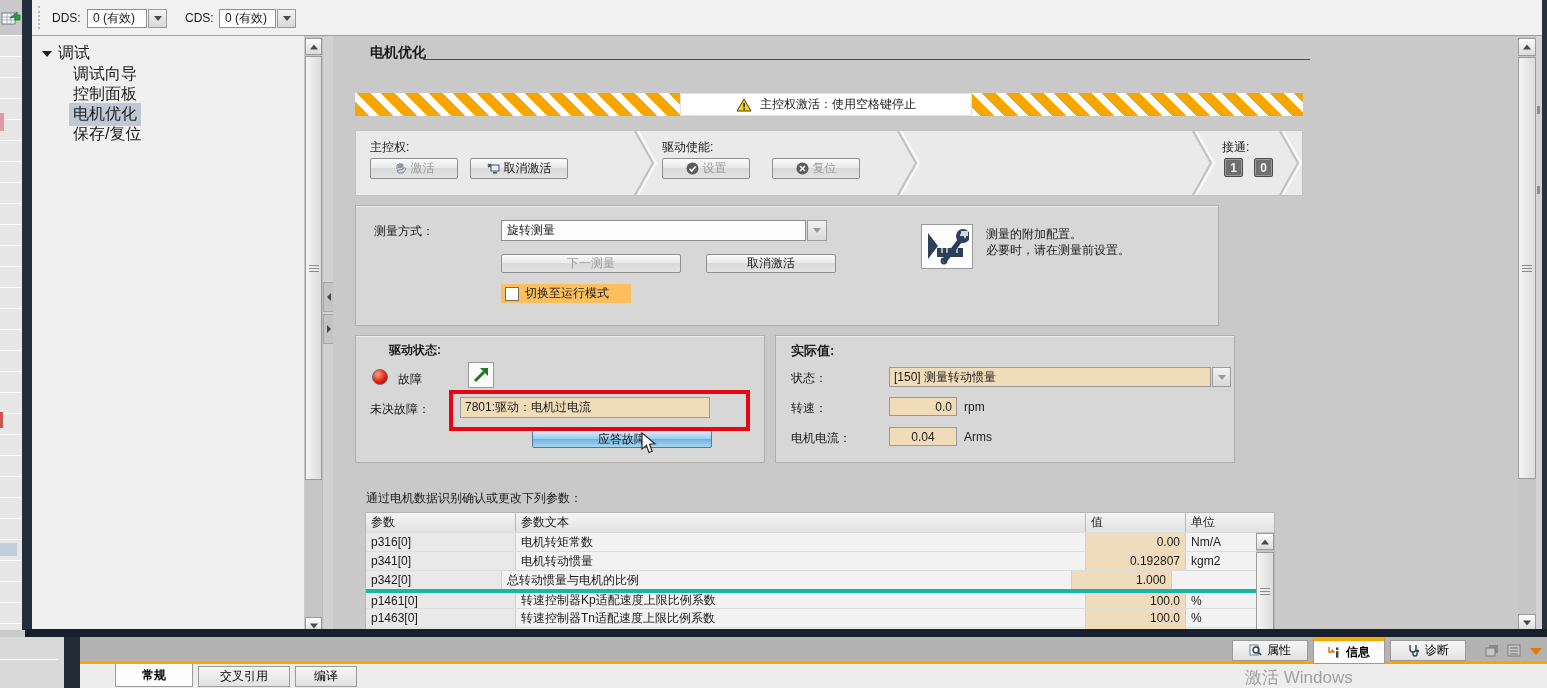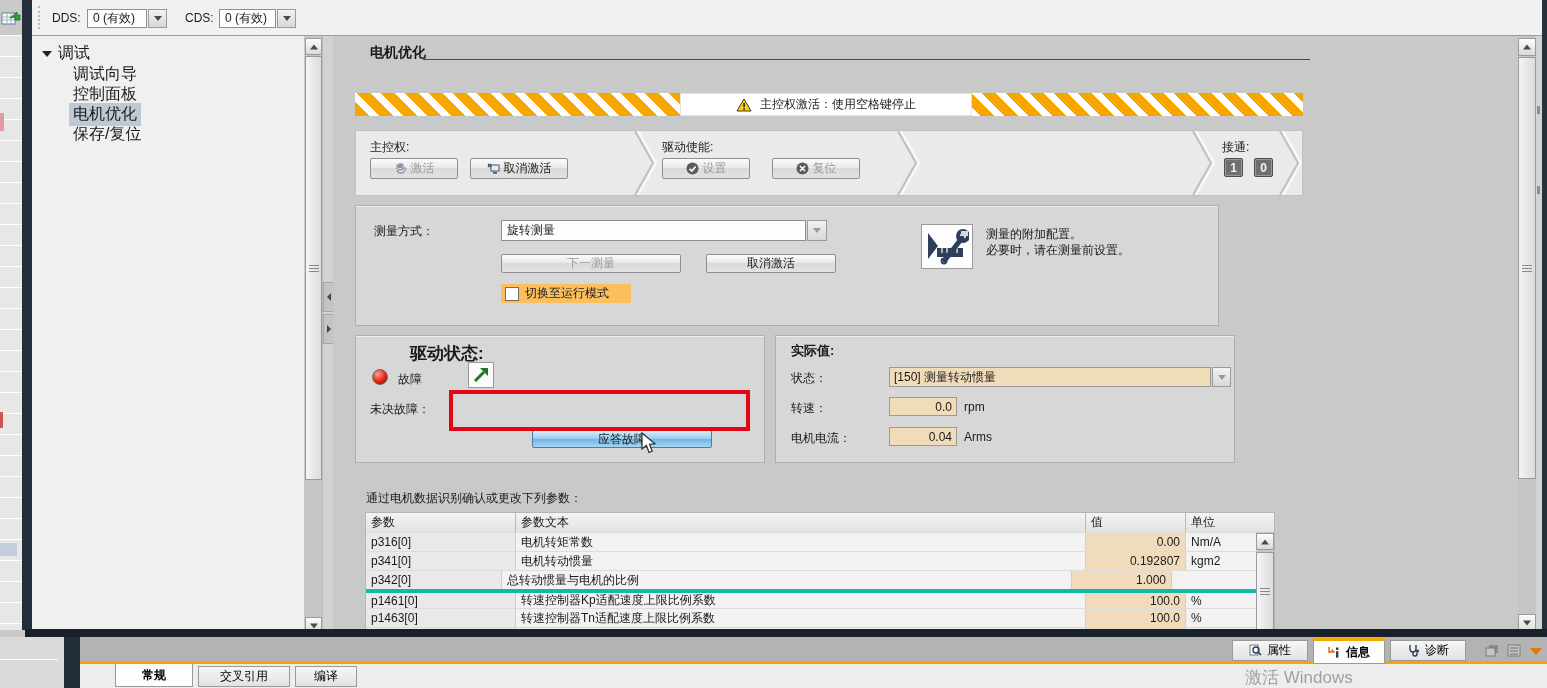--- a/index.html
+++ b/index.html
@@ -235,54 +235,57 @@
             <rect x="36" y="3" width="7" height="5" fill="#d7d7d7"></rect>
             <circle cx="19" cy="33" r="2.4" fill="none" stroke="#2d3f59" stroke-width="2"></circle>
           </svg>
         </span>
       </div>
       <span class="abs lbl" style="left:630px;top:20px;">测量的附加配置。</span>
       <span class="abs lbl" style="left:630px;top:36px;">必要时，请在测量前设置。</span>
     </div>
 
     <div class="abs grp" style="left:22px;top:299px;width:410px;height:128px;">
-      <span class="abs lbl bold" style="left:26px;top:6px;font-size:17px;padding-left:28px;">驱动状态:</span>
+      <span class="abs lbl bold" style="left:5px;top:6px;font-size:12px;padding-left:28px;">驱动状态:</span>
       <span class="abs" style="left:16px;top:33px;width:14px;height:14px;border-radius:50%;
                    background:radial-gradient(circle at 35% 30%, #ff9d90, #e42410 55%, #7e0d00);border:1px solid #6a6a6a;"></span>
       <span class="abs lbl" style="left:42px;top:35px;">故障</span>
       <div class="abs" style="left:112px;top:26px;width:26px;height:26px;background:#fbfbfb;border:1px solid #9a9a9a;box-sizing:border-box;display:flex;align-items:center;justify-content:center;">
         <span>
           <svg width="18" height="18" viewBox="0 0 18 18">
             <line x1="3" y1="15" x2="12" y2="6" stroke="#1f7a1f" stroke-width="3"></line>
             <polygon points="8,2 16,2 16,10" fill="#1f7a1f"></polygon>
           </svg>
         </span>
       </div>
       <span class="abs lbl" style="left:14px;top:65px;">未决故障：</span>
+      <div class="abs field" style="left:104px;top:61px;width:250px;height:21px;">
+        <span>7801:驱动：电机过电流</span>
+      </div>
       <div class="abs btn" style="left:176px;top:94px;width:180px;height:18px;background:linear-gradient(#d6eefc,#9bcdee 48%,#6fb4e2 52%,#a8d6f1);border:1px solid #4d7ba0;">
         <span>应答故障</span>
       </div>
     </div>
 
     <div class="abs grp" style="left:442px;top:299px;width:460px;height:128px;">
       <span class="abs lbl bold" style="left:15px;top:6px;font-size:13px;">实际值:</span>
       <span class="abs lbl" style="left:15px;top:34px;">状态：</span>
       <div class="abs field" style="left:113px;top:31px;width:322px;height:20px;">
         <span>[150] 测量转动惯量</span>
       </div>
       <div class="abs dd-btn" style="left:436px;top:31px;width:19px;height:20px;">
         <span class="dd-arrow dim"></span>
       </div>
       <span class="abs lbl" style="left:15px;top:64px;">转速：</span>
       <div class="abs field right" style="left:113px;top:61px;width:68px;height:19px;">
         <span>0.0</span>
       </div>
       <span class="abs lbl" style="left:188px;top:64px;">rpm</span>
       <span class="abs lbl" style="left:15px;top:94px;">电机电流：</span>
-      <div class="abs field right" style="left:113px;top:91px;width:68px;height:19px;">
+      <div class="abs field right" style="left:113px;top:91px;width:68px;height:19px;justify-content:center;">
         <span>0.04</span>
       </div>
       <span class="abs lbl" style="left:188px;top:94px;">Arms</span>
     </div>
 
     <span class="abs lbl" style="left:33px;top:454px;">通过电机数据识别确认或更改下列参数：</span>
     <div class="abs" style="left:32px;top:476px;width:910px;height:118px;background:#f2f2f2;border:1px solid #b5b5b5;box-sizing:border-box;overflow:hidden;">
 
       <div class="abs" style="left:0;top:0;width:908px;height:19px;display:flex;">
         <div class="th" style="width:150px;">参数</div>

